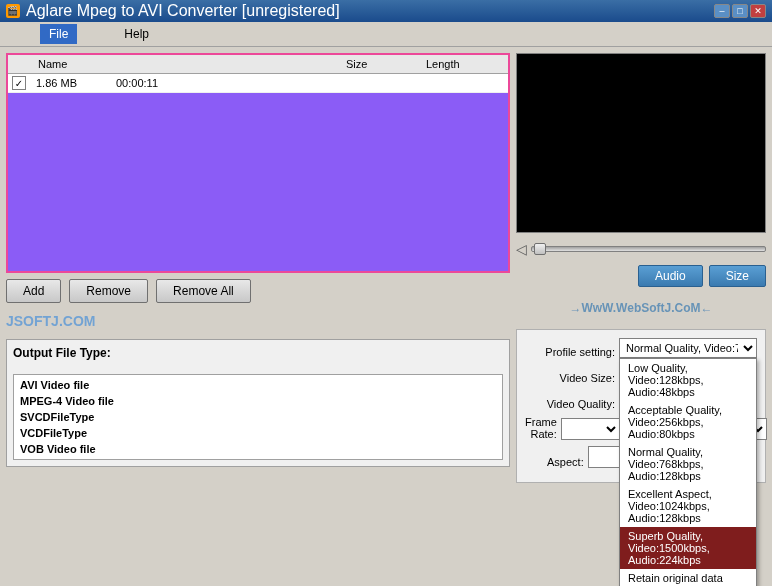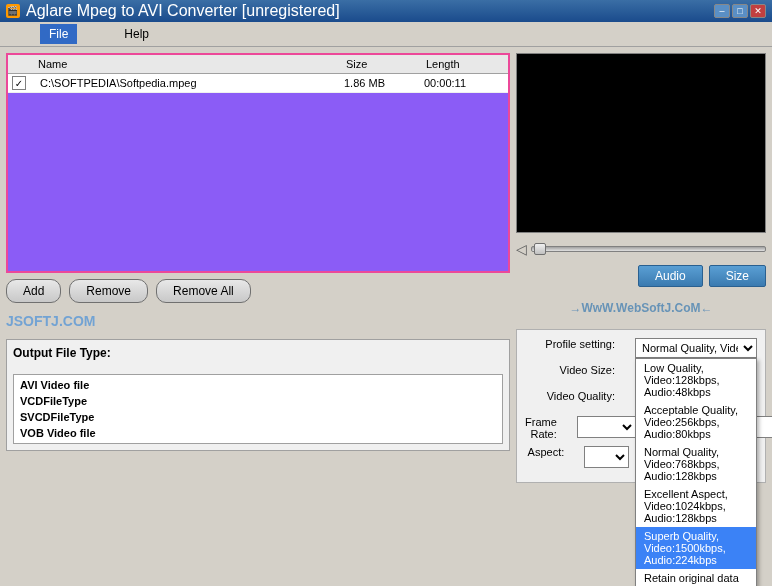--- a/index.html
+++ b/index.html
@@ -147,21 +147,21 @@
       display: flex;
       gap: 8px;
     }
     .btn {
       padding: 4px 16px;
       border: 1px solid #707070;
       background: linear-gradient(to bottom, #e8e8e8, #c8c8c8);
       cursor: pointer;
       font-size: 12px;
       color: #000;
-      border-radius: 10px;
+      border-radius: 2px;
     }
     .btn-add { min-width: 55px; }
     .btn-remove { min-width: 70px; }
     .btn-remove-all { min-width: 90px; }
 
     
     .watermark-area {
       text-align: left;
       font-size: 14px;
       color: #4a90d9;
@@ -250,23 +250,23 @@
       padding: 3px 16px;
       background: linear-gradient(to bottom, #5a9fd4, #3a7ab0);
       border: 1px solid #2a6090;
       color: white;
       cursor: pointer;
       font-size: 12px;
       border-radius: 2px;
     }
     .settings-row {
       display: flex;
-      align-items: flex-start;
+      align-items: flex-end;
       margin-bottom: 6px;
-      gap: 20px;
+      gap: 4px;
     }
     .settings-label {
       width: 90px;
       font-size: 11px;
       color: #000;
       text-align: right;
     }
     .settings-select {
       flex: 1;
       font-size: 11px;
@@ -292,21 +292,21 @@
       z-index: 100;
       width: 350px;
       box-shadow: 2px 2px 4px rgba(0,0,0,0.3);
     }
     .dropdown-item {
       padding: 3px 8px;
       font-size: 11px;
       cursor: pointer;
       color: #000;
     }
-    .dropdown-item.selected { background: #3b82f6; color: white; }
+    .dropdown-item.selected { background: #7f1d1d; color: white; }
 
     .mid-area {
       position: relative;
       display: flex;
       align-items: center;
       justify-content: center;
       height: 30px;
     }
   </style>
 </head>
@@ -337,40 +337,40 @@
       <div class="file-list-header">
         <div class="col-check header-cell"></div>
         <div class="col-name header-cell">Name</div>
         <div class="col-size header-cell">Size</div>
         <div class="col-length header-cell">Length</div>
       </div>
       <div class="file-row">
         <div class="col-check">
           <div class="file-checkbox">✓</div>
         </div>
-        <div class="file-name-cell col-name">C:\SOFTPEDIA\Softpedia.mpeg</div>
         <div class="file-size-cell col-size">1.86 MB</div>
         <div class="file-length-cell col-length">00:00:11</div>
       </div>
     </div>
 
     <div class="buttons-row">
       <button class="btn btn-add">Add</button>
       <button class="btn btn-remove">Remove</button>
       <button class="btn btn-remove-all">Remove All</button>
     </div>
 
     <div class="watermark-area">JSOFTJ.COM</div>
 
     <div class="output-section">
       <div class="output-label">Output File Type:</div>
       <ul class="output-list">
         <li class="output-list-item">AVI Video file</li>
+        <li class="output-list-item">MPEG-4 Video file</li>
+        <li class="output-list-item">SVCDFileType</li>
         <li class="output-list-item">VCDFileType</li>
-        <li class="output-list-item">SVCDFileType</li>
         <li class="output-list-item">VOB Video file</li>
       </ul>
     </div>
 
   </div>
 
   <div class="right-panel">
 
     <div class="video-preview"></div>
 

